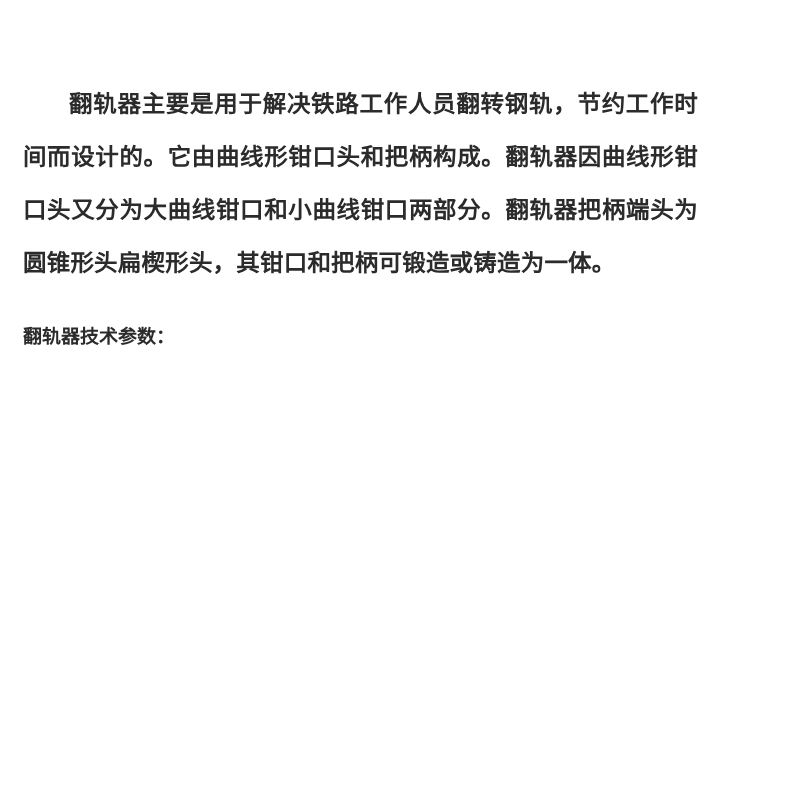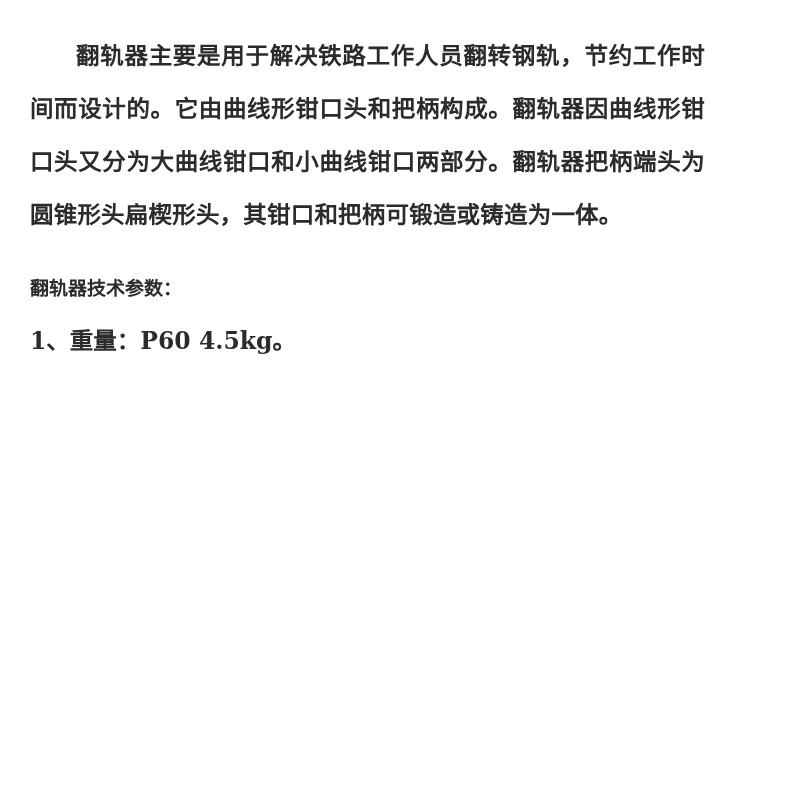--- a/index.html
+++ b/index.html
@@ -17,21 +17,22 @@
     color: #2b2b2b;
     -webkit-font-smoothing: antialiased;
   }
 
   #page {
     position: relative;
     width: 800px;
     height: 644px;
     background: #ffffff;
     box-sizing: border-box;
-    padding: 30px 72px 0 30px;
+    padding: 30px 72px 0 23px;
+    margin-top: 48px;
   }
 
   .doc-body {
     width: 675px;
   }
 
   
   .para {
     margin: 0;
     font-size: 23.5px;
@@ -91,18 +92,17 @@
 <body>
 
 <div id="page" style="background: rgb(255, 255, 255); color: rgb(43, 43, 43);">
   <div class="doc-body">
 
     <p class="para intro indent gap-after">翻轨器主要是用于解决铁路工作人员翻转钢轨，节约工作时间而设计的。它由曲线形钳口头和把柄构成。翻轨器因曲线形钳口头又分为大曲线钳口和小曲线钳口两部分。翻轨器把柄端头为圆锥形头扁楔形头，其钳口和把柄可锻造或铸造为一体。</p>
 
     <p class="spec-heading">翻轨器技术参数：</p>
 
     <ul class="spec-list">
-      <li class="spec-item">1、重量：P60 4.5kg。</li>
     </ul>
 
 
   </div>
 </div>
 
 </body></html>

